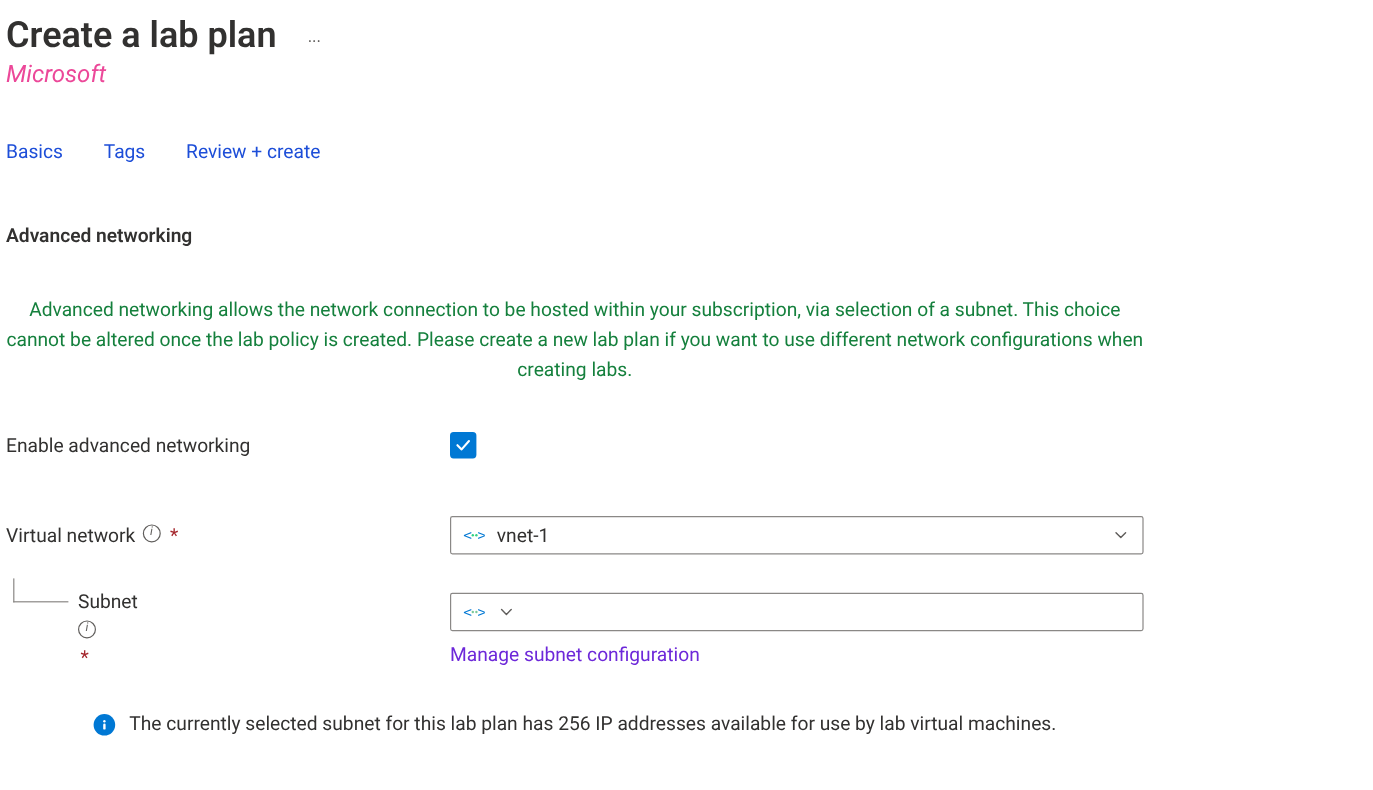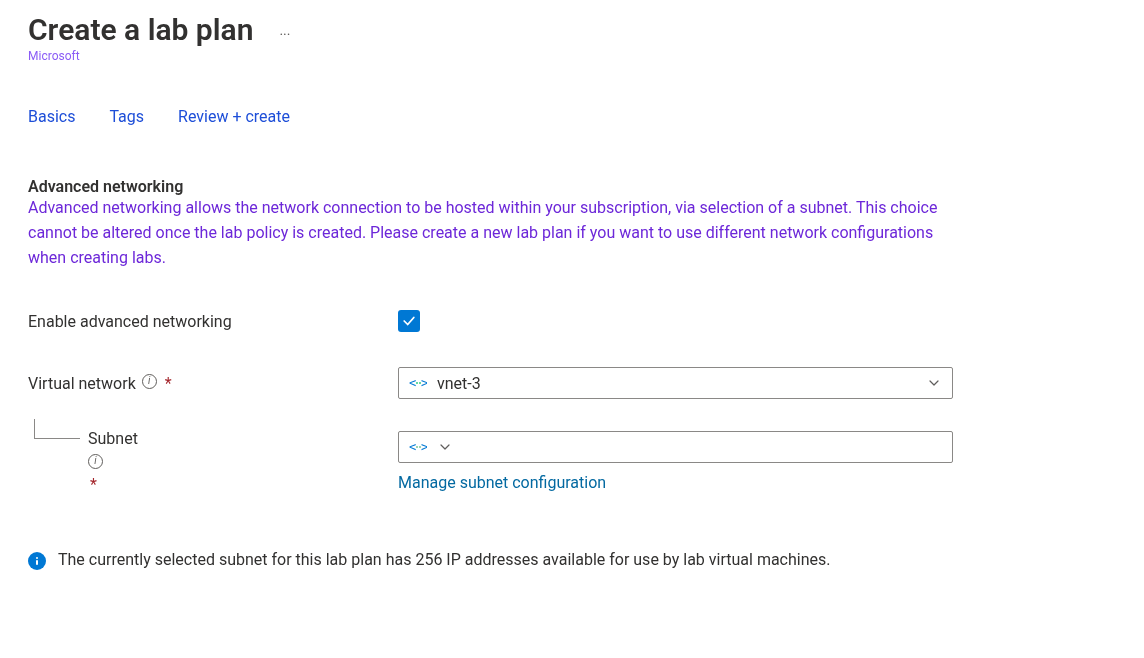--- a/index.html
+++ b/index.html
@@ -6,43 +6,44 @@
   html,body {
     margin: 0;
     padding: 0;
     font-family: "Segoe UI", -apple-system, BlinkMacSystemFont, Roboto, Helvetica, Arial, sans-serif;
     color: #323130;
     background: #ffffff;
     font-size: 14px;
   }
   .page {
     width: 969px;
-    padding: 12px 16px 30px 28px;
+    padding: 12px 16px 30px 5px;
   }
   .title-row {
     display: flex;
     align-items: center;
     gap: 26px;
   }
   .page-title {
     font-size: 30px;
     font-weight: 600;
     color: #323130;
   }
   .ellipsis {
     color: #605e5c;
     font-size: 14px;
     letter-spacing: 0px;
     cursor: pointer;
     padding-top: 10px;
   }
   .subtitle {
-    font-size: 12px;
-    color: #8b5cf6;
+    font-size: 20px;
+    color: #ec4899;
     margin-top: 2px;
+    font-style: italic;
   }
   .tabs {
     display: flex;
     gap: 34px;
     margin-top: 34px;
     border-bottom: 0px solid #edebe9;
   }
   .tab {
     padding: 10px 0 12px 0;
     font-size: 16px;
@@ -62,24 +63,26 @@
     bottom: 0;
     height: 3px;
     background: #0078d4;
   }
   .section-heading {
     font-size: 16px;
     font-weight: 600;
     margin-top: 39px;
   }
   .section-desc {
+    margin-top: 40px;
     font-size: 16px;
     line-height: 1.55;
-    color: #6d28d9;
+    color: #15803d;
     max-width: 1105px;
+    text-align: center;
   }
   .form-row {
     display: flex;
     align-items: center;
     margin-top: 40px;
   }
   .label-col {
     width: 370px;
     flex: 0 0 370px;
     display: flex;
@@ -155,29 +158,30 @@
   }
   .vnet-glyph {
     width: 18px;
     height: 14px;
     display: inline-flex;
     align-items: center;
     justify-content: center;
   }
   .link-text {
     margin-top: 10px;
-    color: #0369a1;
+    color: #6d28d9;
     font-size: 16px;
     cursor: pointer;
   }
   .info-banner {
     display: flex;
     align-items: flex-start;
     gap: 12px;
-    margin-top: 56px;
+    margin-top: 36px;
+    justify-content: center;
   }
   .info-badge {
     width: 18px;
     height: 18px;
     border-radius: 50%;
     background: #0078d4;
     display: inline-flex;
     align-items: center;
     justify-content: center;
     margin-top: 2px;
@@ -214,37 +218,37 @@
     </div>
     <div class="field-col">
       <span class="checkbox">
         <svg width="14" height="14" viewBox="0 0 16 16">
           <path d="M13.5 4L6.5 12 2.5 8" stroke="#ffffff" stroke-width="2" fill="none" stroke-linecap="round" stroke-linejoin="round"></path>
         </svg>
       </span>
     </div>
   </div>
 
-  <div class="form-row" style="margin-top:35px;">
+  <div class="form-row" style="margin-top:48px;">
     <div class="label-col">
       <span>Virtual network</span>
       <span class="info-icon">i</span>
       <span class="req-star">*</span>
     </div>
     <div class="field-col">
       <div class="dropdown">
         <span class="vnet-glyph">
           <svg width="18" height="12" viewBox="0 0 18 12">
             <text x="0" y="10" font-size="12" font-family="Consolas,monospace" fill="#0078d4">&lt;</text>
             <circle cx="8" cy="6" r="1" fill="#32d184"></circle>
             <circle cx="11" cy="6" r="1" fill="#32d184"></circle>
             <text x="12" y="10" font-size="12" font-family="Consolas,monospace" fill="#0078d4">&gt;</text>
           </svg>
         </span>
-        <span class="value">vnet-3</span>
+        <span class="value">vnet-1</span>
         <span class="chevron">
           <svg width="12" height="12" viewBox="0 0 12 12">
               <path d="M2 4l4 4 4-4" stroke="#605e5c" stroke-width="1.2" fill="none" stroke-linecap="round" stroke-linejoin="round"></path>
             </svg>
         </span>
       </div>
     </div>
   </div>
 
   <div class="form-row" style="margin-top:30px;">

